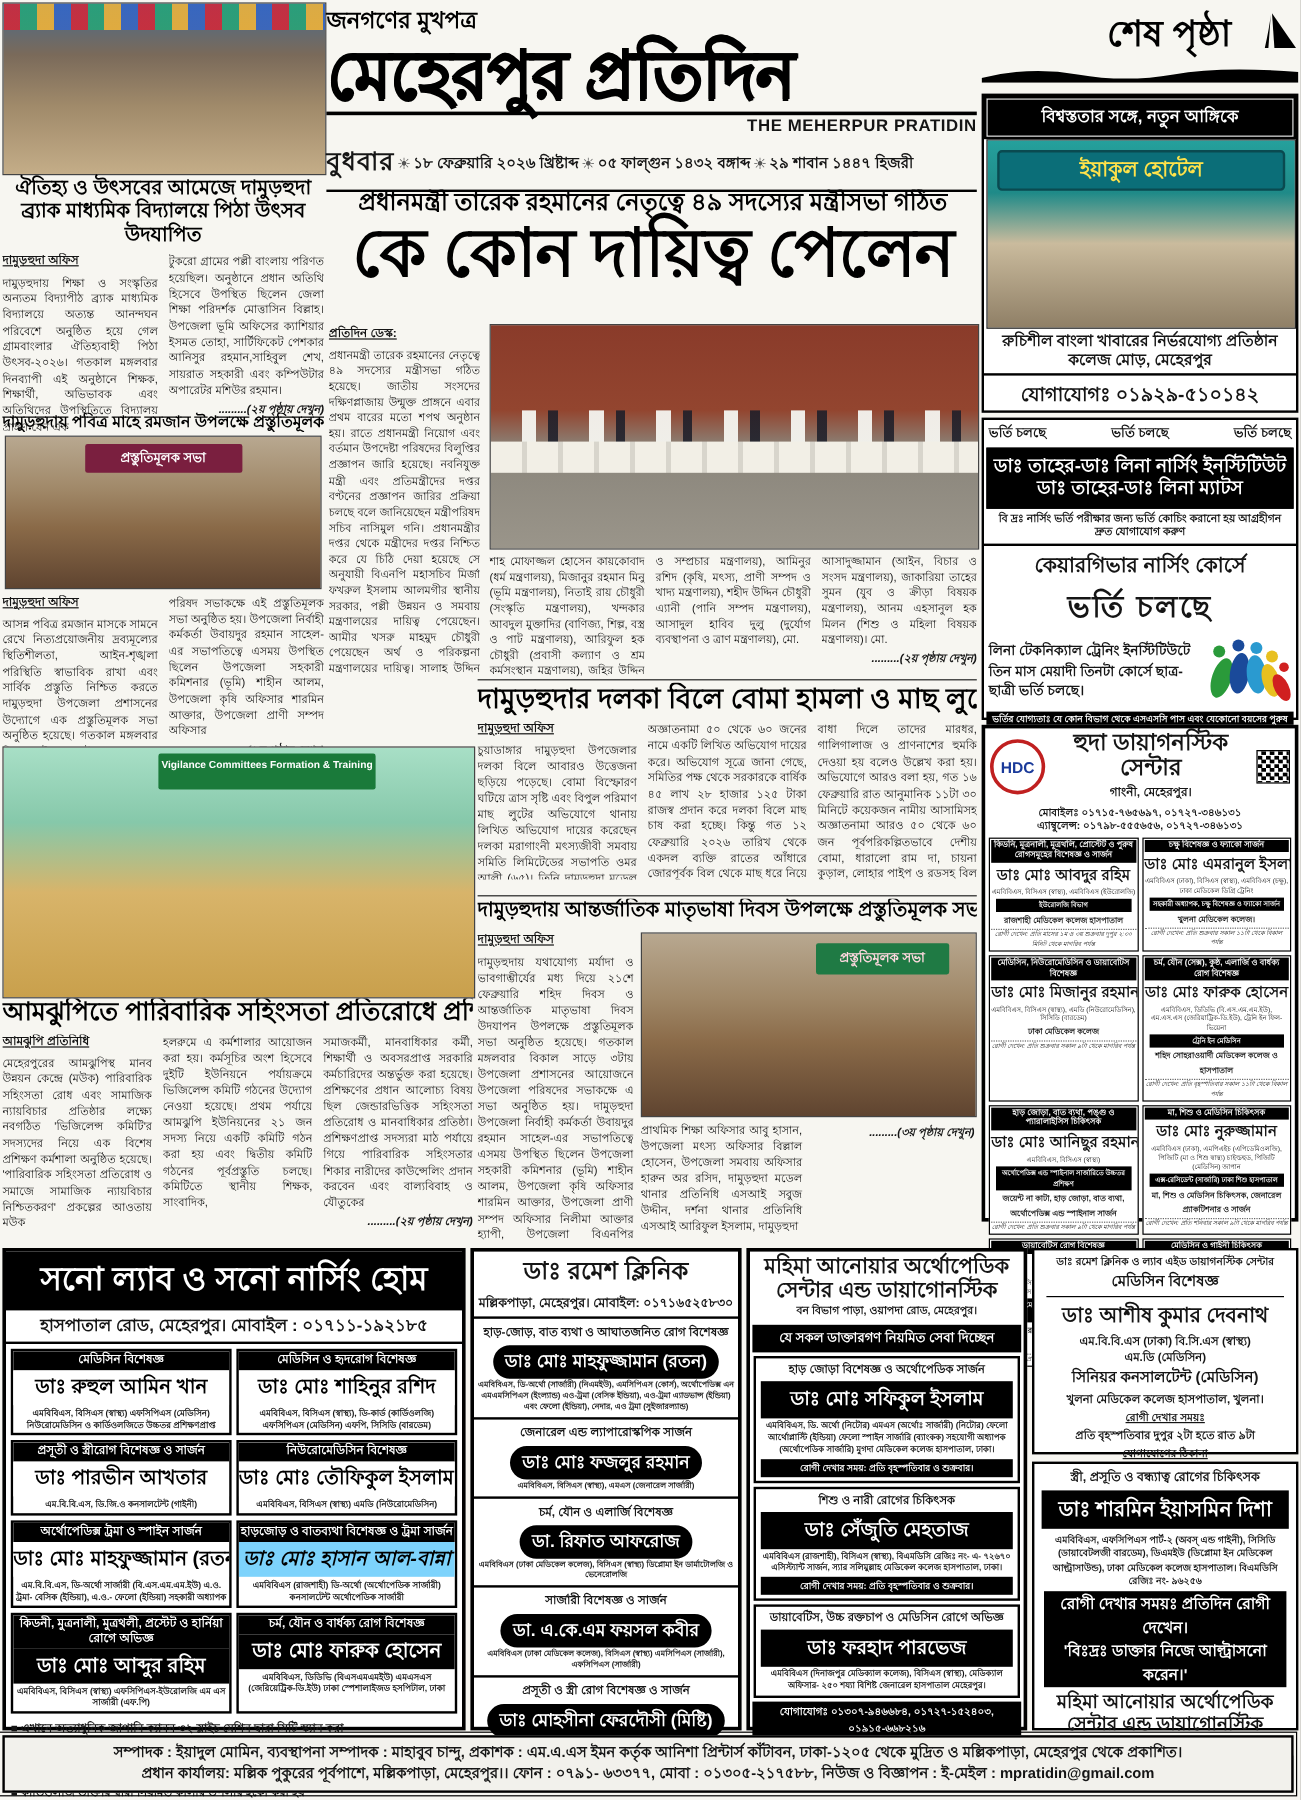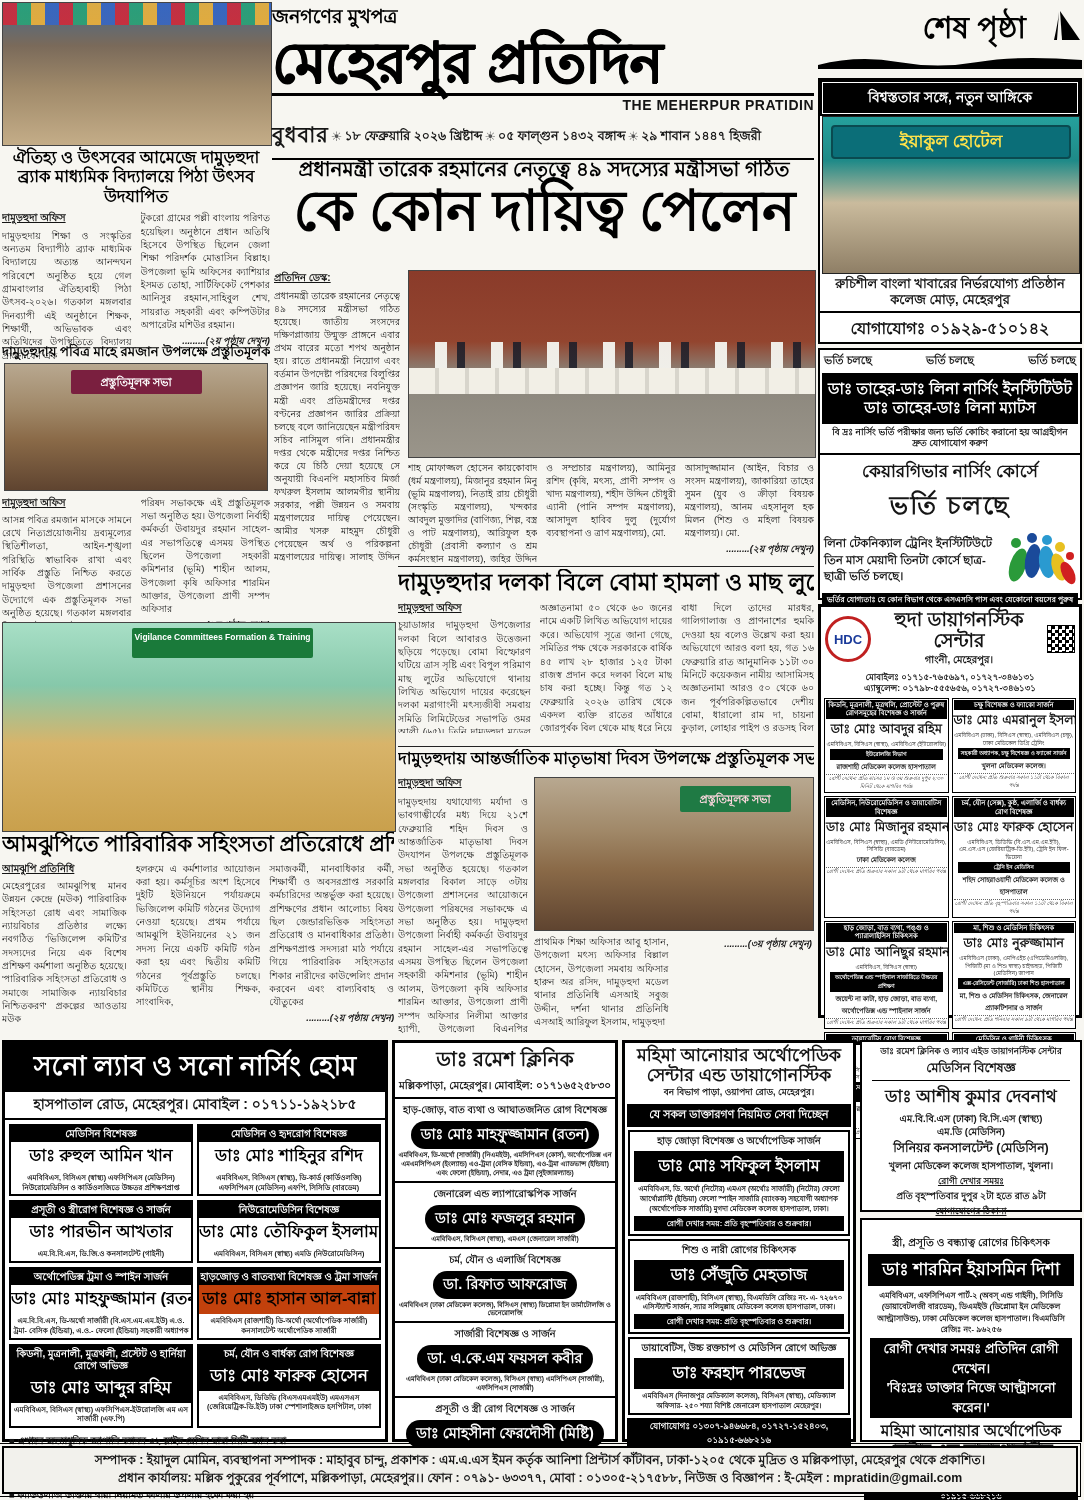--- a/index.html
+++ b/index.html
@@ -102,21 +102,21 @@
   .rmed-spec{font-size:12.5px;font-weight:900;border-bottom:1px solid #000;margin:0 10px;padding-bottom:1px;}
   .rmed-name{font-size:17px;font-weight:900;padding:2px 0;}
   .rmed-deg{font-size:9.6px;font-weight:700;line-height:1.35;}
   .rmed-role{font-size:12.5px;font-weight:900;}
   .rmed-place{font-size:9.6px;font-weight:700;}
   .rmed-ul{font-size:8.8px;font-weight:800;text-decoration:underline;}
   .rmed-time{font-size:9.3px;font-weight:700;}
   .rmed-clinic{font-size:18px;font-weight:900;}
   .rmed-ca{font-size:8.8px;font-weight:700;}
   .rmed-serial{font-size:12px;font-weight:900;}
-  .di-spec{font-size:10.5px;font-weight:800;padding-top:15px;}
+  .di-spec{font-size:10.5px;font-weight:800;padding-top:3px;}
   .di-name{background:#000;color:#fff;font-size:17px;font-weight:900;margin:2px 6px;padding:2px 0;}
   .di-deg{font-size:7.8px;font-weight:600;line-height:1.45;padding:2px 5px;}
   .di-time{background:#000;color:#fff;font-size:13px;font-weight:700;margin:1px 8px;padding:1px 0;line-height:1.5;}
   .di-center{font-size:15.5px;font-weight:900;line-height:1.2;padding-top:3px;}
   .di-addr{font-size:8.4px;font-weight:700;}
   .di-contact{background:#000;color:#fff;font-size:8.2px;font-weight:800;margin:2px;padding:2px 0;}
   
   .footer{position:absolute;left:2px;top:1446px;width:1076px;border:2px solid #000;outline:1px solid #000;
           outline-offset:2px;background:#f2f1ec;text-align:center;padding:4px 6px;box-sizing:border-box;}
   .footer div{font-size:12.3px;font-weight:800;line-height:1.45;}
@@ -431,21 +431,21 @@
         <div class="sono-name" style="background:#fff;color:#000;">ডাঃ মোঃ তৌফিকুল ইসলাম (মিলন)</div>
         <div class="sono-deg">এমবিবিএস, বিসিএস (স্বাস্থ্য) এমডি (নিউরোমেডিসিন)</div>
       </div>
       <div class="sono-card">
         <div class="sono-spec">অর্থোপেডিক্স ট্রমা ও স্পাইন সার্জন</div>
         <div class="sono-name" style="background:#fff;color:#000;">ডাঃ মোঃ মাহফুজ্জামান (রতন)</div>
         <div class="sono-deg">এম.বি.বি.এস, ডি-অর্থো সার্জারী (বি.এস.এম.এম.ইউ) এ.ও. ট্রমা- বেসিক (ইন্ডিয়া), এ.ও.- ফেলো (ইন্ডিয়া) সহকারী অধ্যাপক</div>
       </div>
       <div class="sono-card">
         <div class="sono-spec">হাড়জোড় ও বাতব্যথা বিশেষজ্ঞ ও ট্রমা সার্জন</div>
-        <div class="sono-name" style="background:#c2410c;color:#000;">ডাঃ মোঃ হাসান আল-বান্না</div>
+        <div class="sono-name" style="background:#7dd3fc;color:#000;font-style:italic;">ডাঃ মোঃ হাসান আল-বান্না</div>
         <div class="sono-deg">এমবিবিএস (রাজশাহী) ডি-অর্থো (অর্থোপেডিক সার্জারী) কনসালটেন্ট অর্থোপেডিক সার্জারী</div>
       </div>
       <div class="sono-card">
         <div class="sono-spec">কিডনী, মুত্রনালী, মুত্রথলী, প্রস্টেট ও হার্নিয়া রোগে অভিজ্ঞ</div>
         <div class="sono-name">ডাঃ মোঃ আব্দুর রহিম</div>
         <div class="sono-deg">এমবিবিএস, বিসিএস (স্বাস্থ্য) এফসিপিএস-ইউরোলজি এম এস সার্জারী (এফ.পি)</div>
       </div>
       <div class="sono-card">
         <div class="sono-spec">চর্ম, যৌন ও বার্ধক্য রোগ বিশেষজ্ঞ</div>
         <div class="sono-name">ডাঃ মোঃ ফারুক হোসেন</div>

